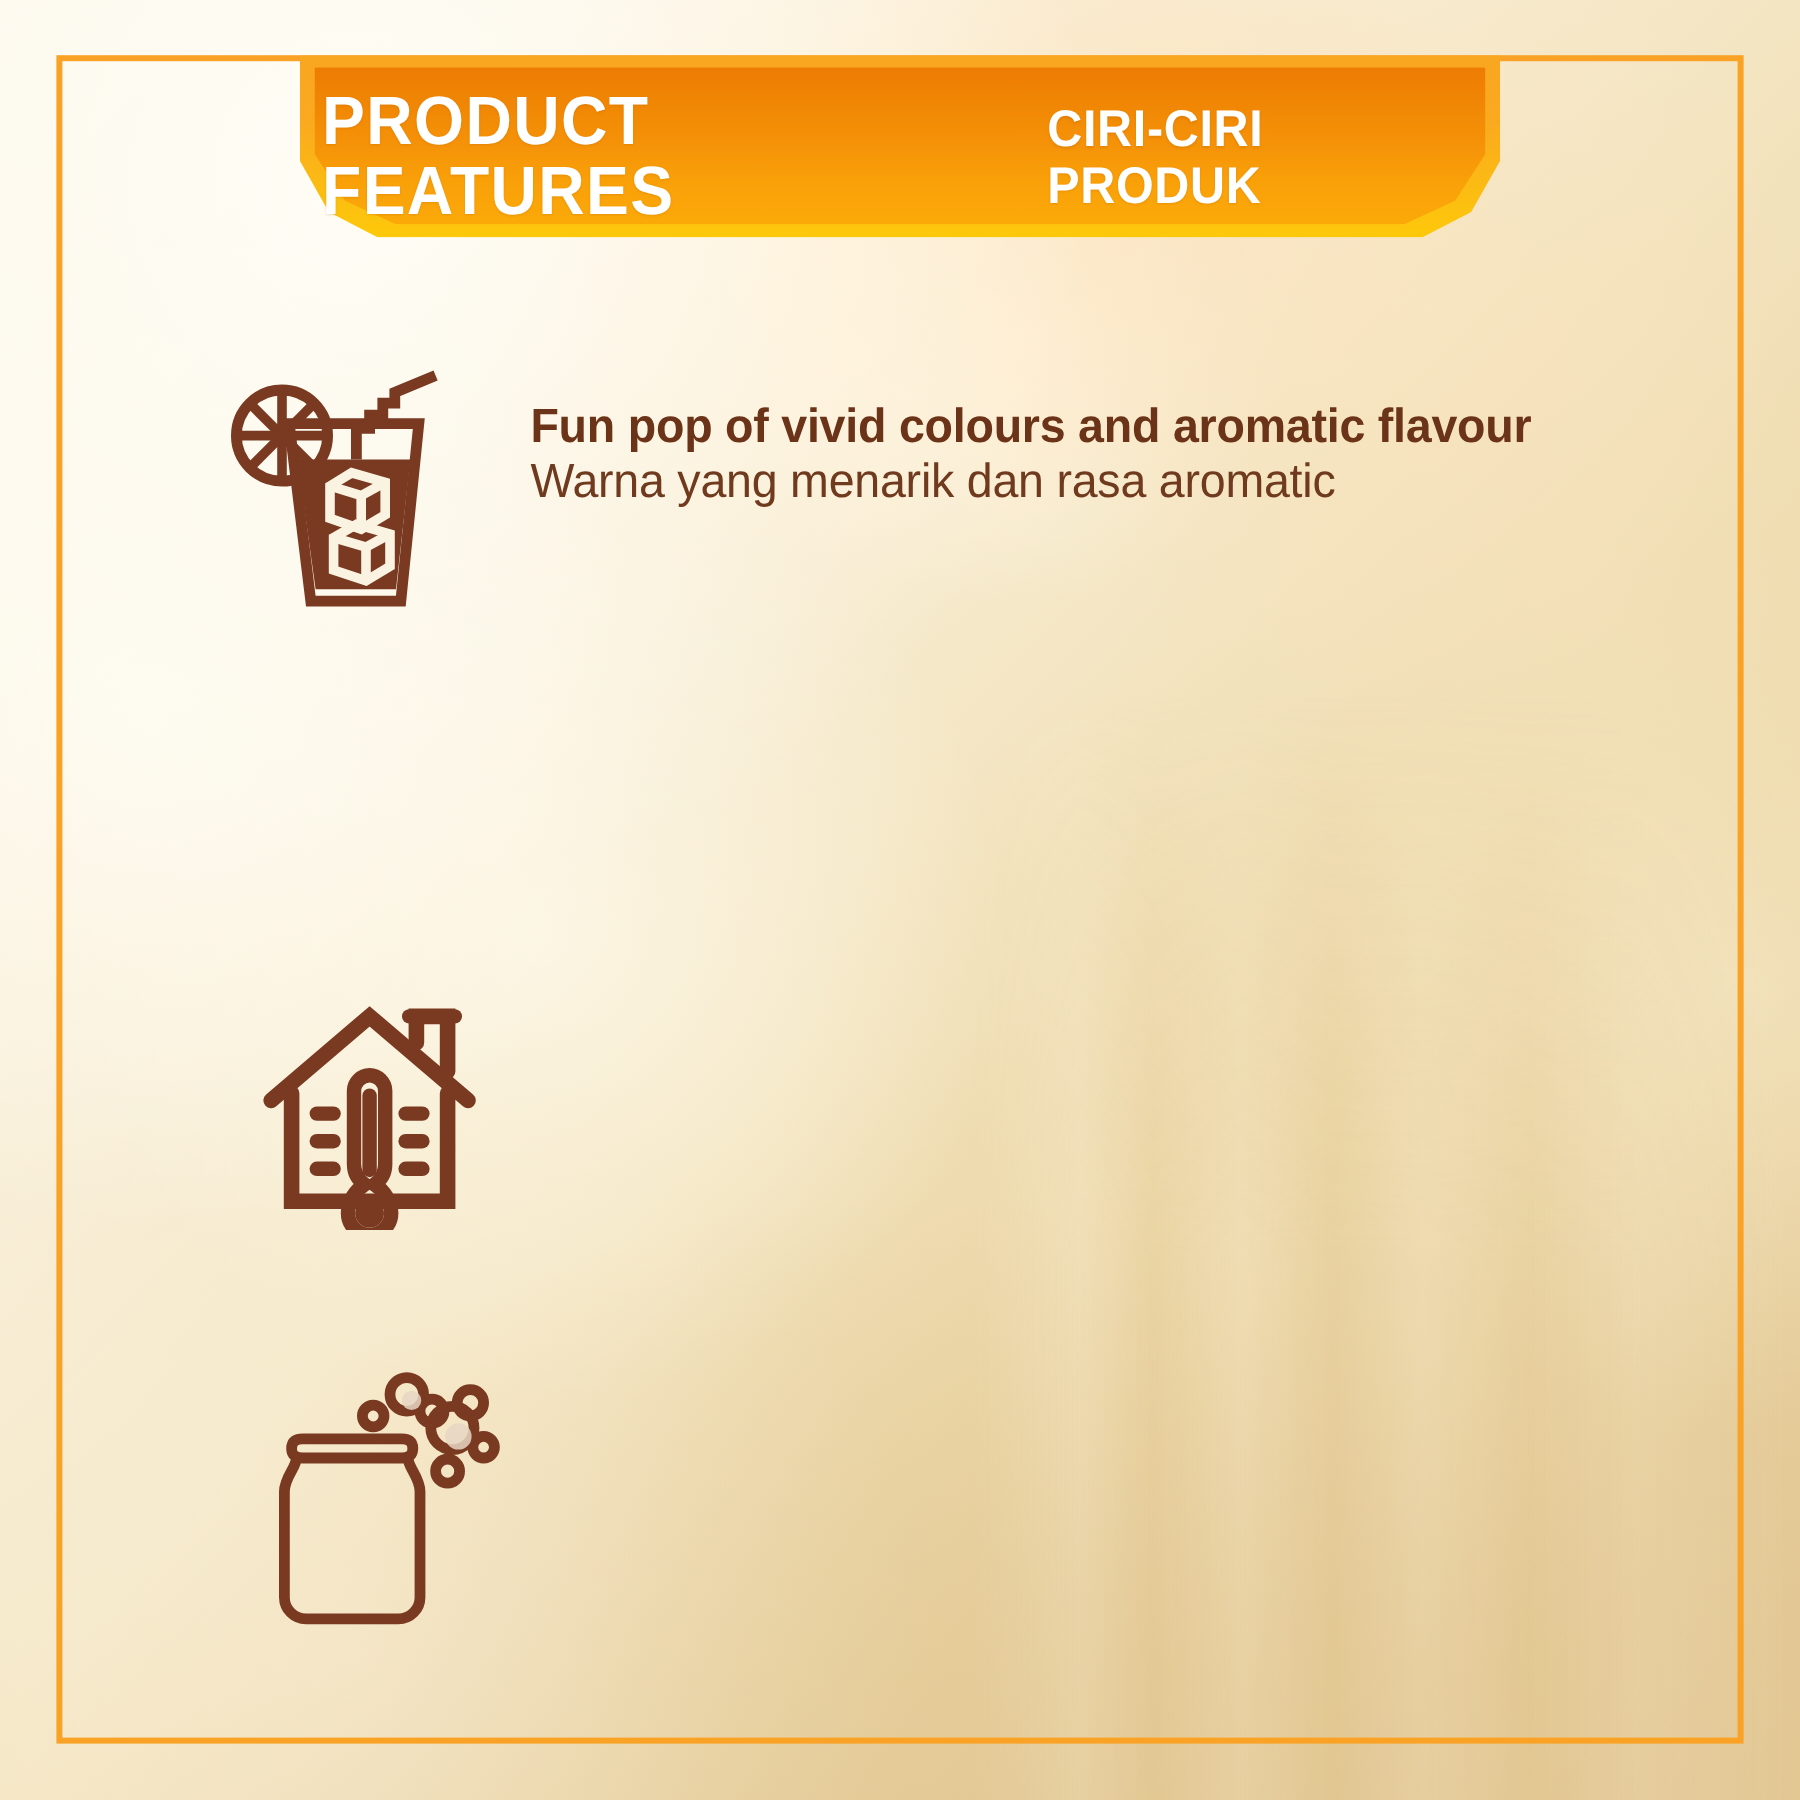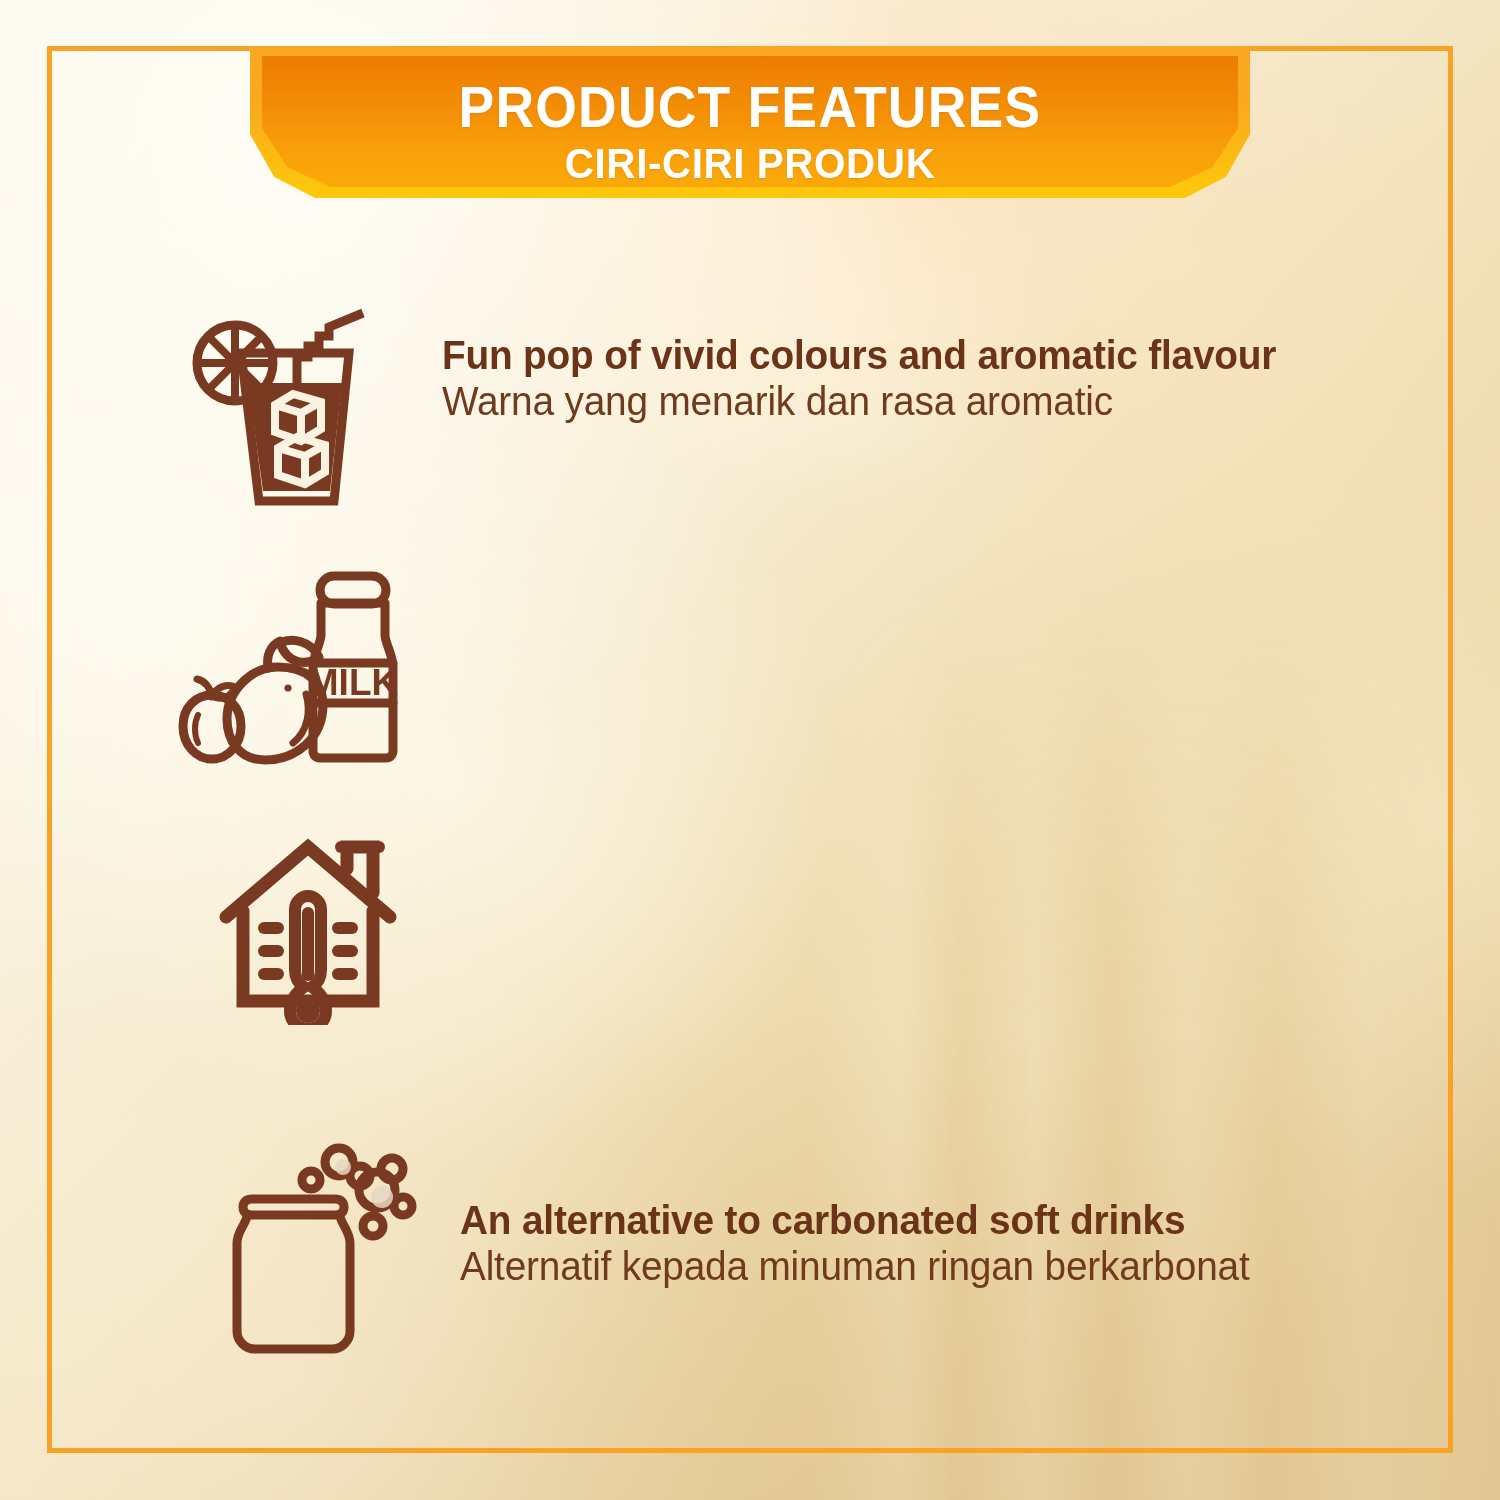--- a/index.html
+++ b/index.html
@@ -95,26 +95,25 @@
   
   .banner-inner {
     position:absolute;
     left:12px; top:10px; right:12px; bottom:11px;
     background:linear-gradient(180deg, #ee7c04 0%, #f08604 22%, #f59208 48%, #f9a009 72%, #fba909 100%);
     clip-path:polygon(0% 0%, 100% 0%, 100% 55%, 97.4% 85%, 93% 100%, 7% 100%, 2.6% 85%, 0% 55%);
     border-radius:0 0 34px 34px;
   }
   .banner-text {
     position:absolute; inset:0;
-    display:flex; flex-direction:column;
+    display:flex; flex-direction:row;
     align-items:center; justify-content:flex-start;
     padding-top:16px;
     color:#ffffff;
     text-shadow:0 1px 2px rgba(150,70,0,.18);
-    margin-top:16px;
   }
   .banner-title {
     font-size:57px; font-weight:bold;
     letter-spacing:1.2px;
     line-height:1.02;
     font-family:"Liberation Sans Narrow","Liberation Sans", sans-serif;
     transform:scaleX(.94);
   }
   .banner-sub {
     font-size:43px; font-weight:bold;
@@ -204,51 +203,20 @@
         </g>
       </svg>
     </div>
     <div class="txt-box" style="left:310px; top:38px;">
       <div class="feature-head">Fun pop of vivid colours and aromatic flavour</div>
       <div class="feature-subtext">Warna yang menarik dan rasa aromatic</div>
     </div>
   </div>
 
   <div class="row" style="left:150px; top:555px; width:1210px; height:230px;">
-    <div class="icon-box" style="left:15px; top:8px;">
-      <svg width="250" height="215" viewBox="0 0 250 215">
-        <g fill="none" stroke="#7a3a22" stroke-width="9" stroke-linejoin="round" stroke-linecap="round">
-
-          <path d="M156 40 L156 72 C156 80 148 92 148 104 L148 188 C148 192 151 195 155 195
-                   L221 195 C225 195 228 192 228 188 L228 104 C228 92 220 80 220 72 L220 40 Z"></path>
-
-          <rect x="155" y="13" width="66" height="28" rx="14"></rect>
-
-          <line x1="149" y1="100" x2="228" y2="100"></line>
-          <line x1="148" y1="140" x2="228" y2="140"></line>
-
-          <text x="188" y="132" fill="#7a3a22" stroke="none" font-family="Liberation Sans, sans-serif" font-size="37" font-weight="bold" text-anchor="middle" style="letter-spacing:0px;">MILK</text>
-
-          <path d="M158 142 C158 175 131 197 100 197 C74 197 62 177 62 156
-                   C62 128 86 104 113 104 C140 104 158 118 158 142 Z"></path>
-
-          <path d="M103 105 C101 92 106 82 115 78"></path>
-          <path d="M115 80 C127 74 146 78 154 94 C140 104 122 100 115 80 Z"></path>
-
-          <path d="M141 131 C146 148 143 168 128 180" stroke-width="7"></path>
-          <circle cx="123" cy="125" r="3.6" fill="#7a3a22" stroke="none"></circle>
-
-          <path d="M18 163 C18 144 31 132 47 132 C63 132 76 144 76 163
-                   C76 182 63 196 47 196 C31 196 18 182 18 163 Z"></path>
-          <path d="M47 134 C45 124 40 118 32 116" stroke-width="7"></path>
-          <path d="M47 133 C52 124 62 120 70 124 C66 134 56 138 47 133 Z" stroke-width="7"></path>
-          <path d="M33 152 C29 160 29 172 33 180" stroke-width="6"></path>
-        </g>
-      </svg>
-    </div>
   </div>
 
   <div class="row" style="left:150px; top:815px; width:1210px; height:250px;">
     <div class="icon-box" style="left:58px; top:10px;">
       <svg width="200" height="200" viewBox="0 0 200 200">
         <g fill="none" stroke="#7a3a22" stroke-width="13" stroke-linejoin="miter" stroke-linecap="round">
 
           <path d="M18 92 L100 22 L182 92"></path>
 
           <path d="M139 44 L139 22 L165 22 L165 68"></path>
@@ -297,19 +265,15 @@
           <circle cx="178" cy="63" r="9"></circle>
           <circle cx="148" cy="83" r="10"></circle>
 
           <g fill="#e8d7c4" stroke="none" opacity="0.85">
             <circle cx="118" cy="24" r="8"></circle>
             <circle cx="157" cy="54" r="11"></circle>
           </g>
         </g>
       </svg>
     </div>
-    <div class="txt-box" style="left:310px; top:63px;">
-      <div class="feature-head">An alternative to carbonated soft drinks</div>
-      <div class="feature-subtext">Alternatif kepada minuman ringan berkarbonat</div>
-    </div>
   </div>
 
 </div>
 
 </body></html>

